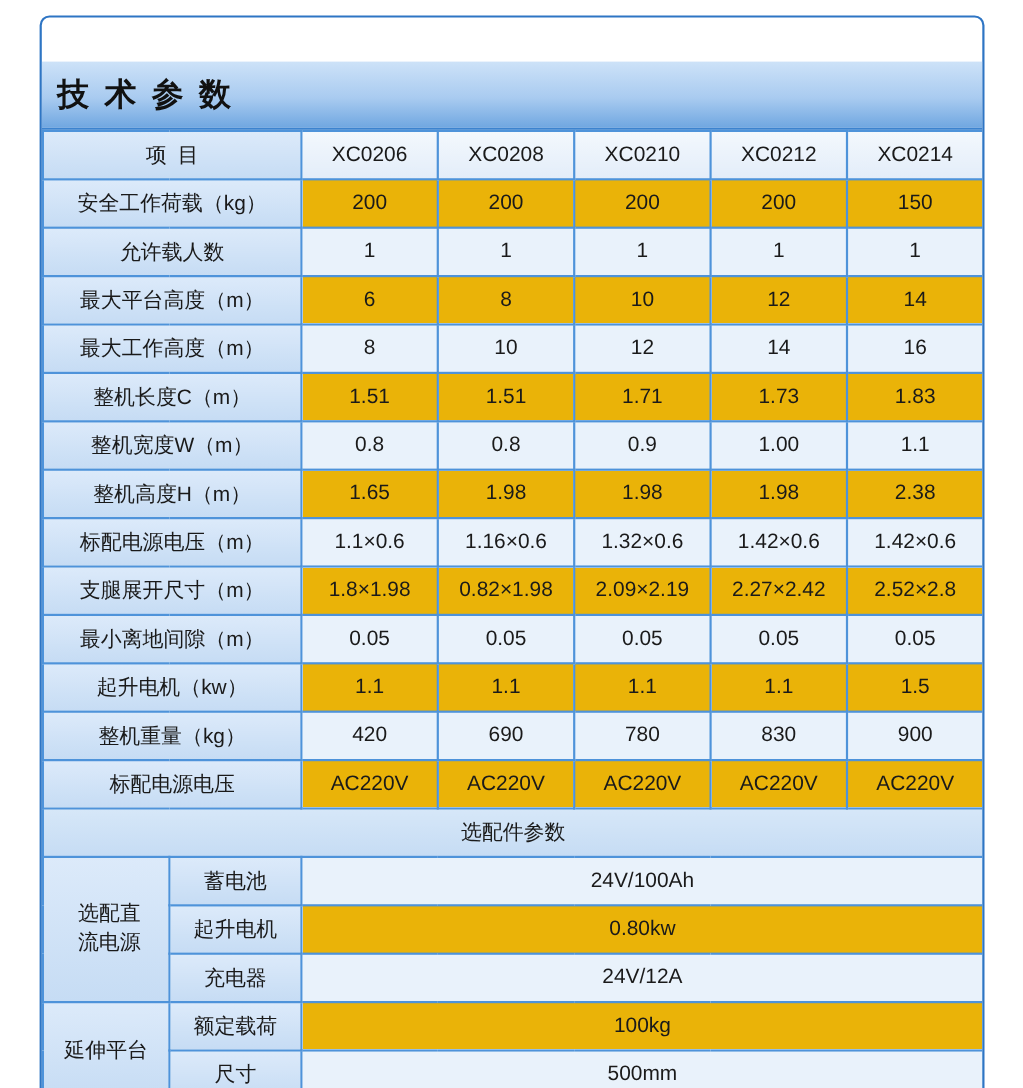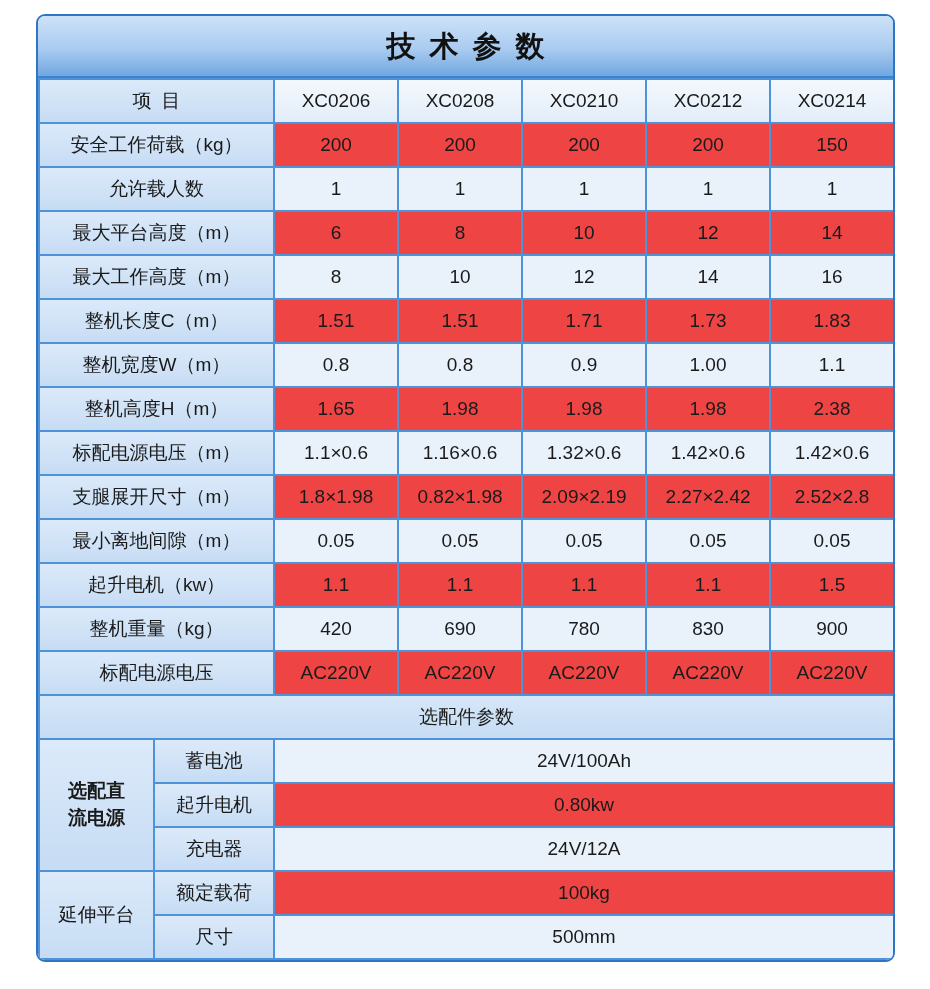--- a/index.html
+++ b/index.html
@@ -23,28 +23,29 @@
     width: 859px;
     box-sizing: border-box;
     border: 2px solid #2e75c4;
     border-radius: 9px;
     overflow: hidden;
     background: #ffffff;
   }
   .title-bar {
     height: 60px;
     line-height: 60px;
-    text-align: center;
+    text-align: left;
     font-size: 29px;
     font-weight: bold;
     letter-spacing: 14px;
     text-indent: 14px;
     color: #111111;
     background: linear-gradient(to bottom, #cde2f8 0%, #a9cbf0 55%, #70a7e1 100%);
     border-bottom: 2px solid #3c83cf;
+    margin-top: 40px;
   }
   table.params {
     width: 855px;
     border-collapse: collapse;
     table-layout: fixed;
   }
   .params td, .params th {
     border: 2px solid #4e93da;
     height: 42px;
     padding: 0 2px;
@@ -58,31 +59,30 @@
     background: linear-gradient(to bottom, #dceafa 0%, #c6dcf4 100%);
     margin-top: 42px;
   }
   .head-cell {
     background: linear-gradient(to bottom, #f3f8fd 0%, #e3edf9 100%);
   }
   .th-item {
     letter-spacing: 10px;
     text-indent: 10px;
   }
-  .r-white { background: #ef4444; }
+  .r-white { background: #eab308; }
   .r-blue  { background: #e9f2fb; }
   .section-header {
     background: linear-gradient(to bottom, #d6e7f8 0%, #c6dcf4 100%);
   }
   .wrap-narrow {
     display: inline-block;
     width: 3.3em;
     line-height: 1.4;
-    text-align: center;
-    font-weight: bold;
+    text-align: right;
   }
 </style>
 </head>
 <body>
 
 <div class="page">
   <div class="spec-table">
 
     <div class="title-bar">技术参数</div>
 

